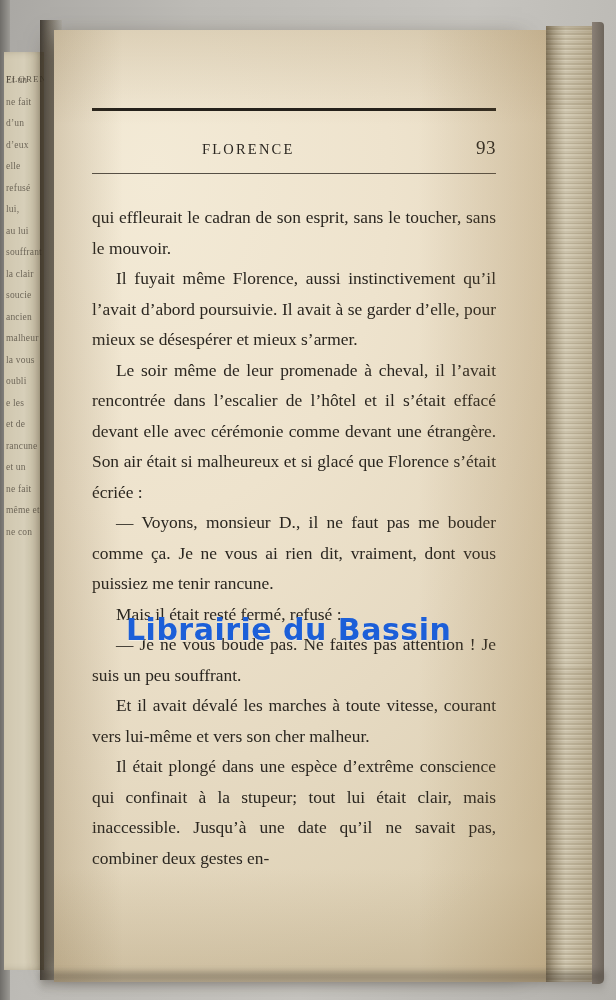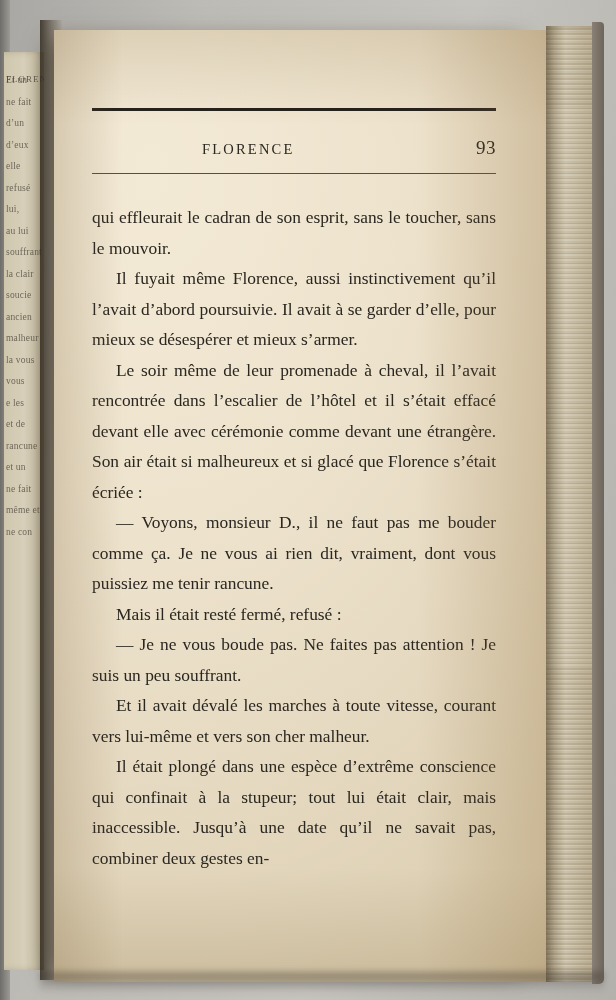--- a/index.html
+++ b/index.html
@@ -231,21 +231,21 @@
       <div>elle</div>
       <div>refusé</div>
       <div>lui,</div>
       <div>au lui</div>
       <div>souffrants</div>
       <div>la clair</div>
       <div>soucie</div>
       <div>ancien</div>
       <div>malheur</div>
       <div>la vous</div>
-      <div>vous</div>
+      <div>oubli</div>
       <div>e les</div>
       <div>et de</div>
       <div>rancune</div>
       <div></div>
       <div>et un</div>
       <div>ne fait</div>
       <div>même et</div>
       <div>ne con</div>
     </div>
   </div>
@@ -270,18 +270,19 @@
         <p class="ind">Le soir même de leur promenade à cheval, il l’avait rencontrée dans l’escalier de l’hôtel et il s’était effacé devant elle avec cérémonie comme devant une étrangère. Son air était si malheureux et si glacé que Florence s’était écriée :</p>
         <p class="ind">— Voyons, monsieur D., il ne faut pas me bouder comme ça. Je ne vous ai rien dit, vraiment, dont vous puissiez me tenir rancune.</p>
         <p class="ind">Mais il était resté fermé, refusé :</p>
         <p class="ind">— Je ne vous boude pas. Ne faites pas attention ! Je suis un peu souffrant.</p>
         <p class="ind">Et il avait dévalé les marches à toute vitesse, courant vers lui-même et vers son cher malheur.</p>
         <p class="ind">Il était plongé dans une espèce d’extrême conscience qui confinait à la stupeur; tout lui était clair, mais inaccessible. Jusqu’à une date qu’il ne savait pas, combiner deux gestes en-</p>
       </div>
     </div>
   </div>
 
+  <div class="watermark">Librairie du Bassin</div>
 
   <div class="foreedge"></div>
   <div class="cover-edge"></div>
   <div class="table-shadow"></div>
 
 </div>
 
 </body></html>

